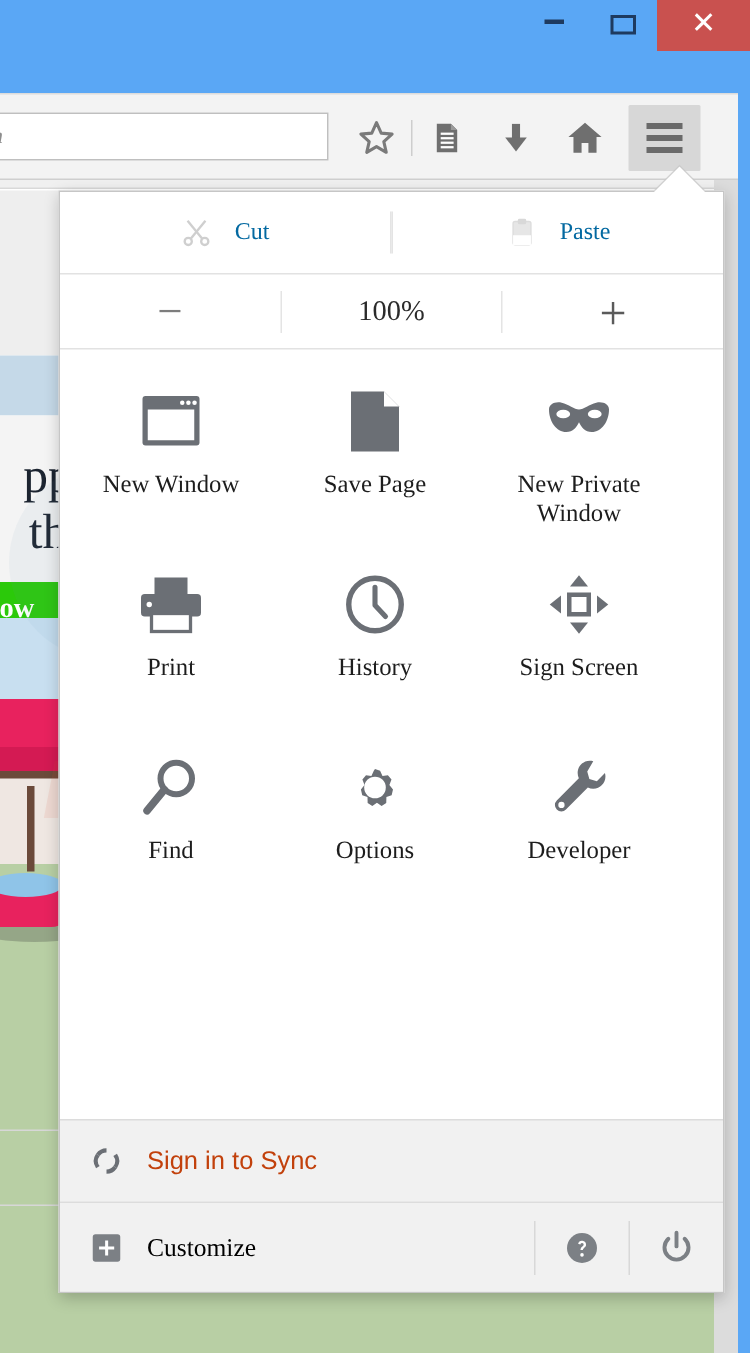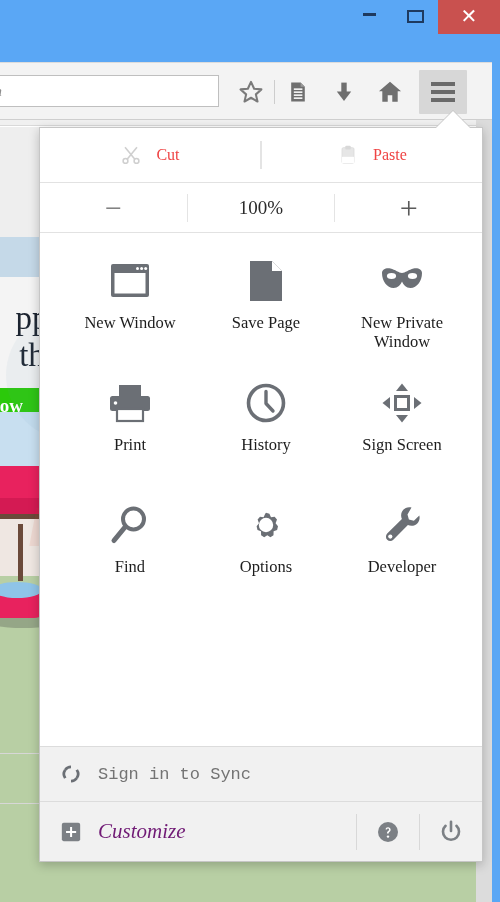--- a/index.html
+++ b/index.html
@@ -169,42 +169,42 @@
   .ccp-row {
     display: flex; align-items: center; height: 55px;
     border-bottom: 1px solid #e2e2e2;
   }
   .ccp-item {
     flex: 1; display: flex; align-items: center; justify-content: center;
     gap: 14px; height: 100%;
     color: #c2c2c2; font-size: 16px;
     font-family: "Liberation Serif", serif;
   }
-  .ccp-item .lbl { color: #ef4444; }
+  .ccp-item .lbl { color: #0369a1; }
   .ccp-sep { width: 1px; height: 28px; background: #e4e4e4; }
 
   
   .zoom-row {
     display: flex; align-items: center; height: 50px;
     border-bottom: 1px solid #e2e2e2;
   }
   .zoom-cell {
     flex: 1; display: flex; align-items: center; justify-content: center;
     height: 100%; color: #585858;
     font-family: "Liberation Serif", serif; font-size: 19px;
   }
   .zoom-cell.minus span { font-size: 30px; line-height: 0; color: #7d7d7d; }
   .zoom-cell.plus  span { font-size: 32px; line-height: 0; color: #5a5a5a; font-weight: 300; }
   .zoom-cell.level { font-size: 19px; color: #2b2b2b; }
   .zoom-sep { width: 1px; height: 28px; background: #e4e4e4; }
 
   
   .grid {
     display: flex; flex-wrap: wrap;
-    padding: 8px 6px 10px 22px;
+    padding: 8px 6px 10px 6px;
     align-items: center;
   }
   .tile {
     width: 136px; height: 122px;
     display: flex; flex-direction: column;
     align-items: center; justify-content: flex-start;
     padding-top: 14px;
   }
   .tile.selected {
     background: #e6e6e6; border: 1px solid #d2d2d2;
@@ -221,31 +221,30 @@
   }
 
   
   .panel-footer { position: absolute; left: 0; bottom: 0; width: 100%; }
   .sync-row {
     display: flex; align-items: center; height: 55px;
     background: #f1f1f1; border-top: 1px solid #dcdcdc;
     padding-left: 20px; gap: 16px;
   }
   .sync-row .lbl {
-    font-family: Liberation Mono, monospace; font-size: 17px; color: #737373;
+    font-family: Liberation Sans, sans-serif; font-size: 17px; color: #c2410c;
   }
   .bottom-row {
     display: flex; align-items: center; height: 60px;
     background: #f1f1f1; border-top: 1px solid #dcdcdc;
     padding-left: 20px;
   }
   .bottom-row .lbl {
-    font-family: "Liberation Serif", serif; font-size: 21px; color: #701a75;
+    font-family: "Liberation Serif", serif; font-size: 17px; color: #000000;
     margin-left: 16px;
-    font-style: italic;
   }
   .bottom-spacer { flex: 1; }
   .bottom-icbtn {
     width: 62px; height: 100%; display: flex;
     align-items: center; justify-content: center;
   }
   .bsep { width: 1px; height: 36px; background: #d8d8d8; }
 
   svg { display: block; }
 </style>

